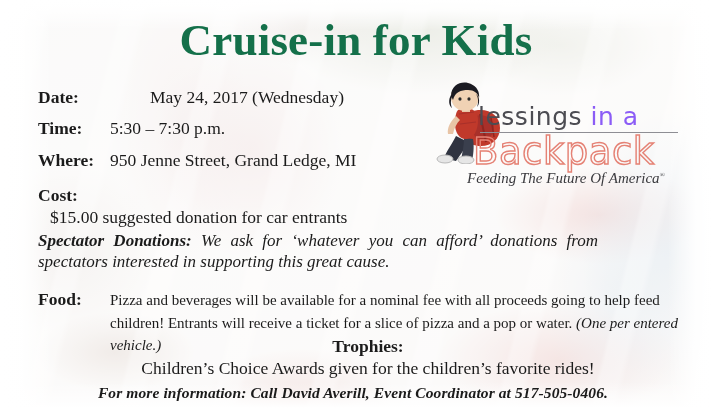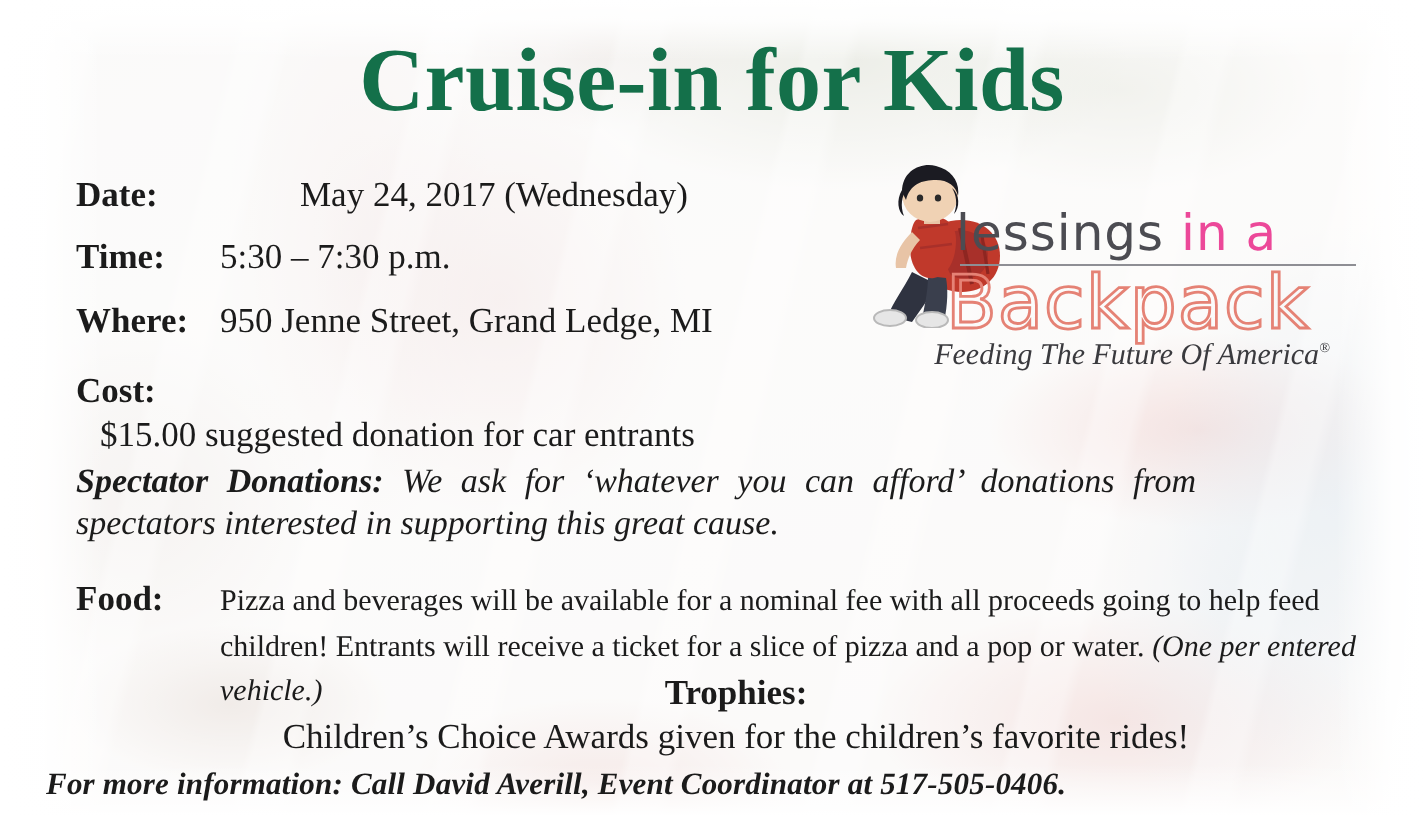--- a/index.html
+++ b/index.html
@@ -162,26 +162,25 @@
   .trophies .t-sub {
     font-size: 17.5px;
     line-height: 23px;
   }
 
   .footer {
     position: absolute;
     top: 384px;
     left: 0;
     width: 608px;
-    text-align: left;
+    text-align: right;
     font-weight: bold;
     font-style: italic;
     font-size: 15.5px;
     letter-spacing: 0.1px;
-    padding-left: 23px;
   }
 
   
   .logo {
     position: absolute;
     left: 434px;
     top: 80px;
     width: 252px;
     height: 112px;
   }
@@ -195,21 +194,21 @@
   .logo .line-b {
     position: absolute;
     left: 44px;
     top: 22px;
     font-family: "DejaVu Sans", sans-serif;
     font-size: 25px;
     letter-spacing: 0.5px;
     white-space: nowrap;
   }
   .logo .seg-lessings { color: #4c4c52; }
-  .logo .seg-ina      { color: #ec4899; }
+  .logo .seg-ina      { color: #8b5cf6; }
   .logo .rule {
     position: absolute;
     left: 46px;
     top: 52px;
     width: 198px;
     height: 1px;
     background: #8e8e94;
   }
   .logo .line-backpack {
     position: absolute;

